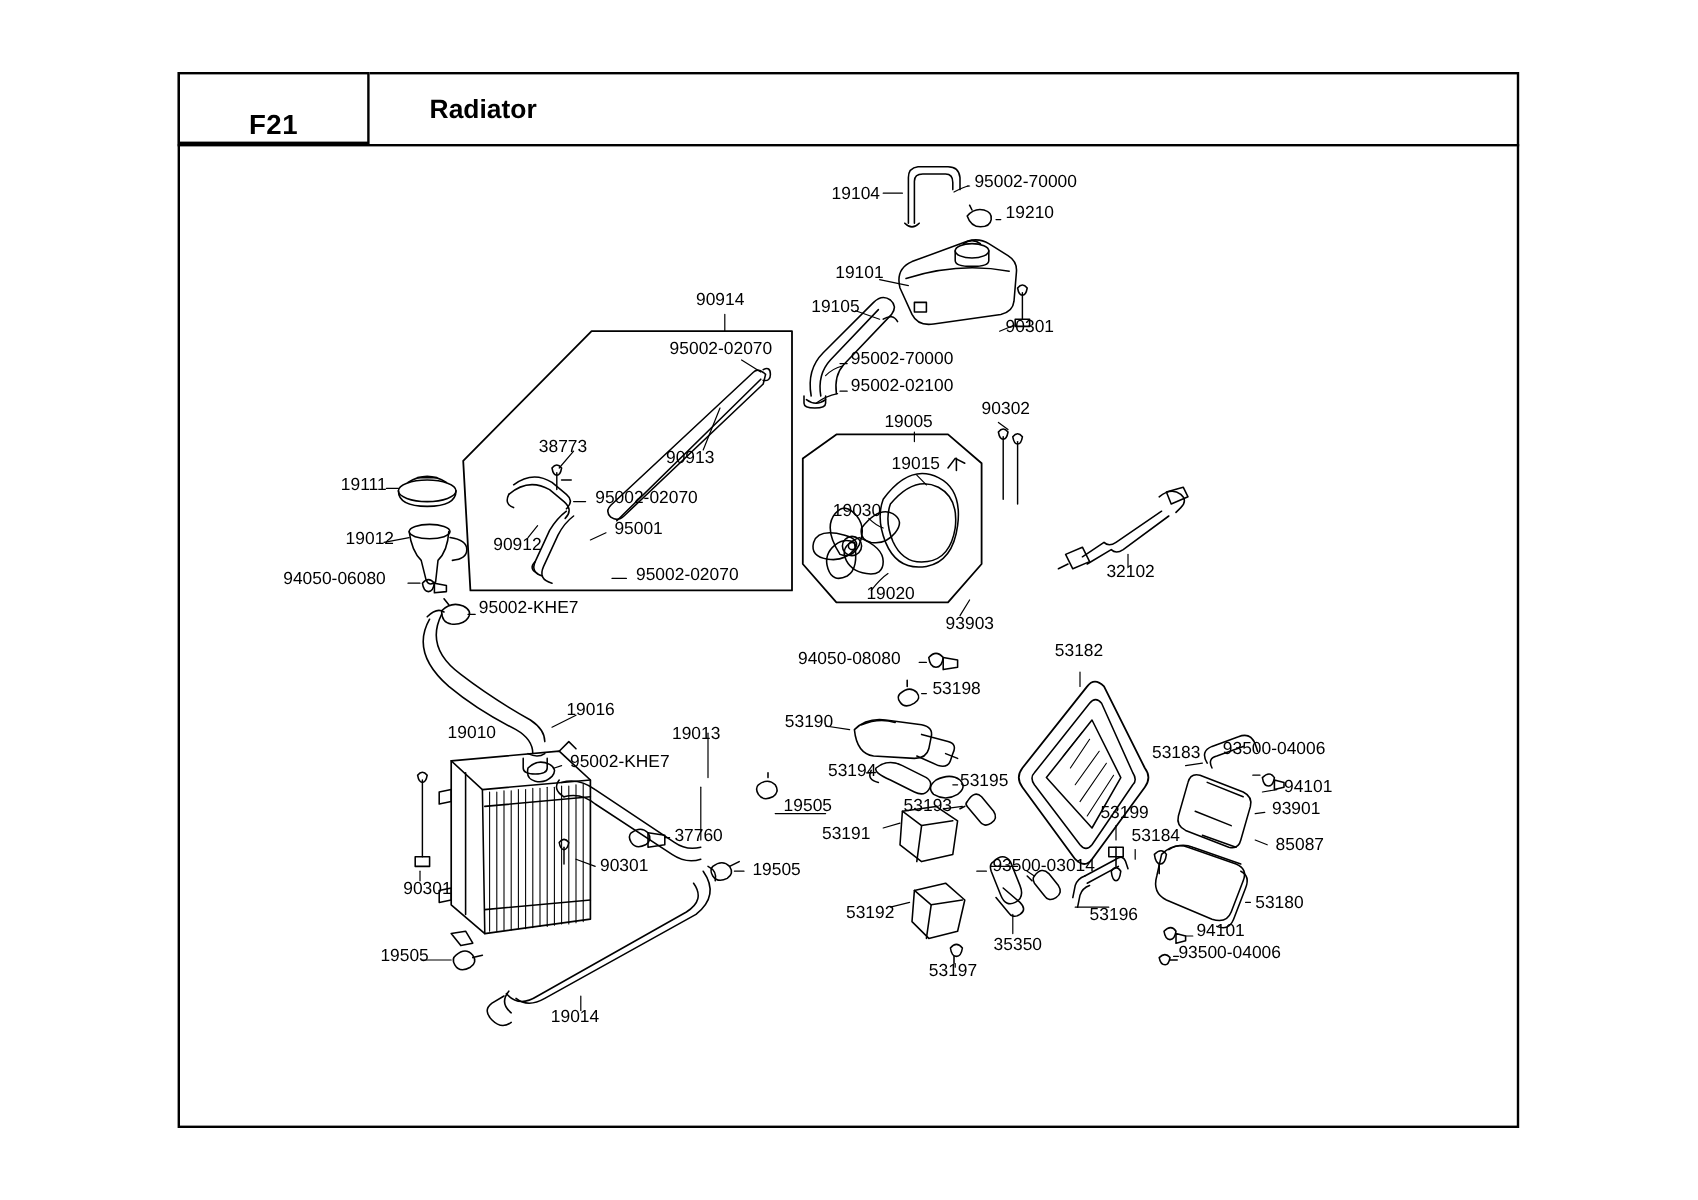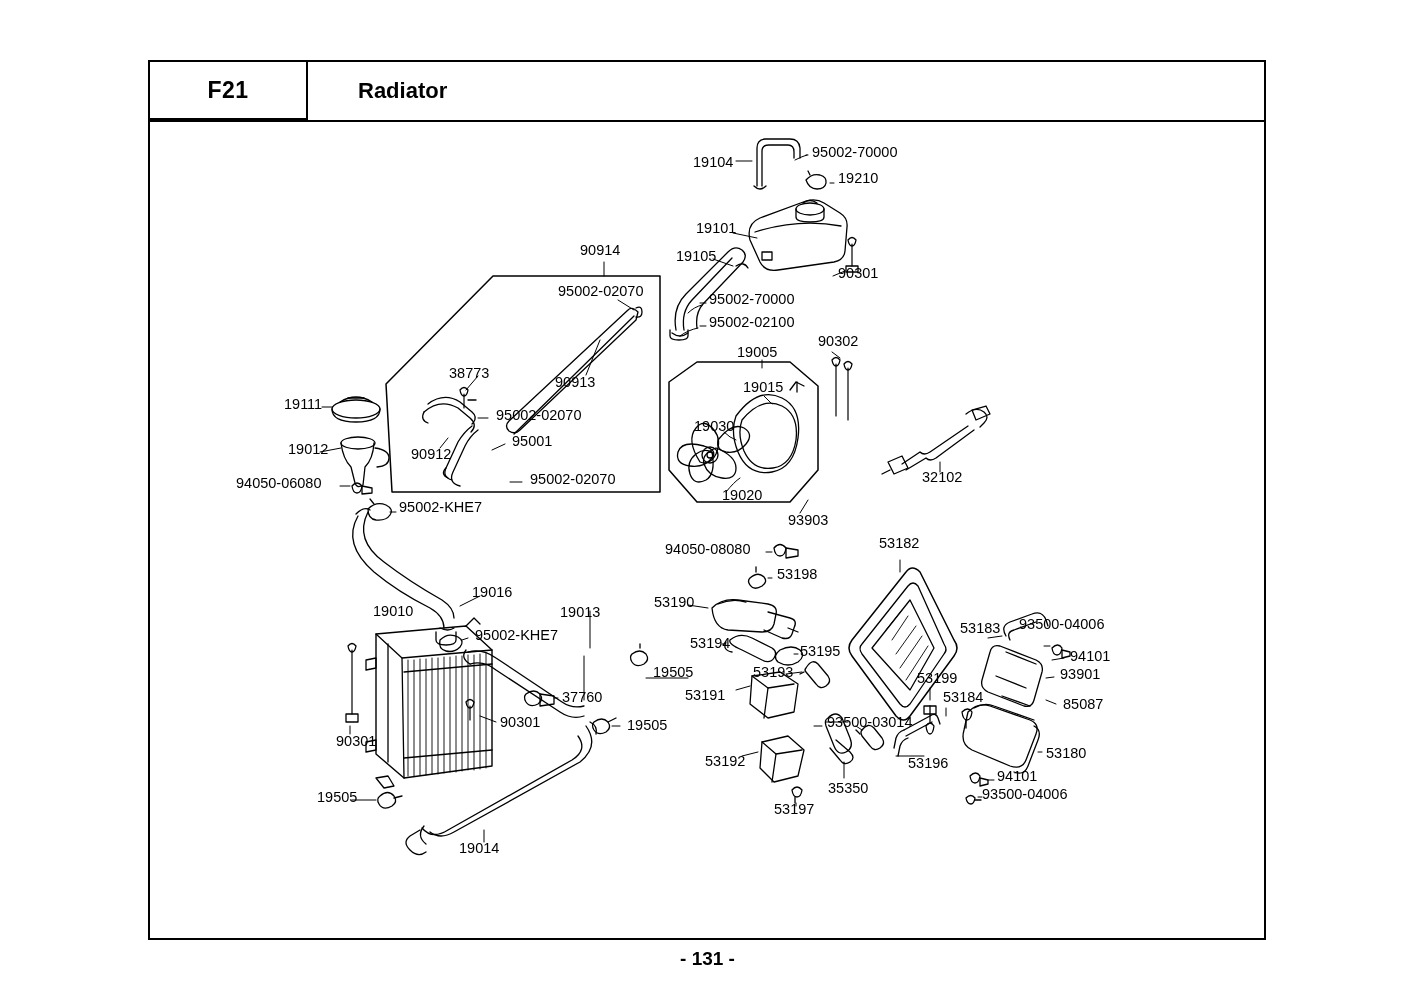--- a/index.html
+++ b/index.html
@@ -1,21 +1,21 @@
 <!DOCTYPE html>
 <html><head>
 <meta charset="utf-8">
 <style>
   html,body{margin:0;padding:0;background:#ffffff;}
   body{width:1415px;height:1000px;font-family:"Liberation Sans",sans-serif;color:#000;}
   .page{position:relative;width:1415px;height:1000px;overflow:hidden;}
 
   
   .frame{position:absolute;left:148px;top:60px;width:1118px;height:880px;border:2px solid #000;box-sizing:border-box;}
-  .title-box{position:absolute;left:148px;top:60px;width:160px;height:60px;border:2px solid #000;box-sizing:border-box;background:#fff;display:flex;align-items:center;justify-content:center;}
+  .title-box{position:absolute;left:148px;top:60px;width:160px;height:60px;border:2px solid #000;box-sizing:border-box;background:#fff;display:flex;align-items:flex-end;justify-content:center;}
   .title-code{font-size:23px;font-weight:bold;letter-spacing:.5px;}
   .title-sep{position:absolute;left:148px;top:120px;width:1118px;height:2px;background:#000;}
   .title-name{position:absolute;left:358px;top:78px;font-size:22px;font-weight:bold;}
   .footer{position:absolute;left:0;top:948px;width:1415px;text-align:center;font-size:19px;font-weight:bold;}
 
   
   .wm{position:absolute;left:470px;top:395px;width:420px;height:270px;pointer-events:none;}
   .wm svg{width:100%;height:100%;}
 
   
@@ -29,21 +29,20 @@
 <body>
 
 <div class="page">
 
   <div class="frame"></div>
   <div class="title-box">
     <span class="title-code">F21</span>
   </div>
   <div class="title-sep"></div>
   <div class="title-name">Radiator</div>
-  <div class="footer">- 131 -</div>
 
 
   <div class="art">
     <svg width="1415" height="1000" viewBox="0 0 1415 1000">
       <g fill="none" stroke="#000" stroke-width="1.3" stroke-linejoin="round" stroke-linecap="round">
 
         <path d="M757,186 L757,148 Q757,140 765,139 L790,139 Q799,139 800,148 L800,158"></path>
         <path d="M762,186 L762,151 Q762,145 769,145 L788,145 Q794,145 794,152 L794,158"></path>
         <path d="M754,186 q6,6 12,0"></path>
 

